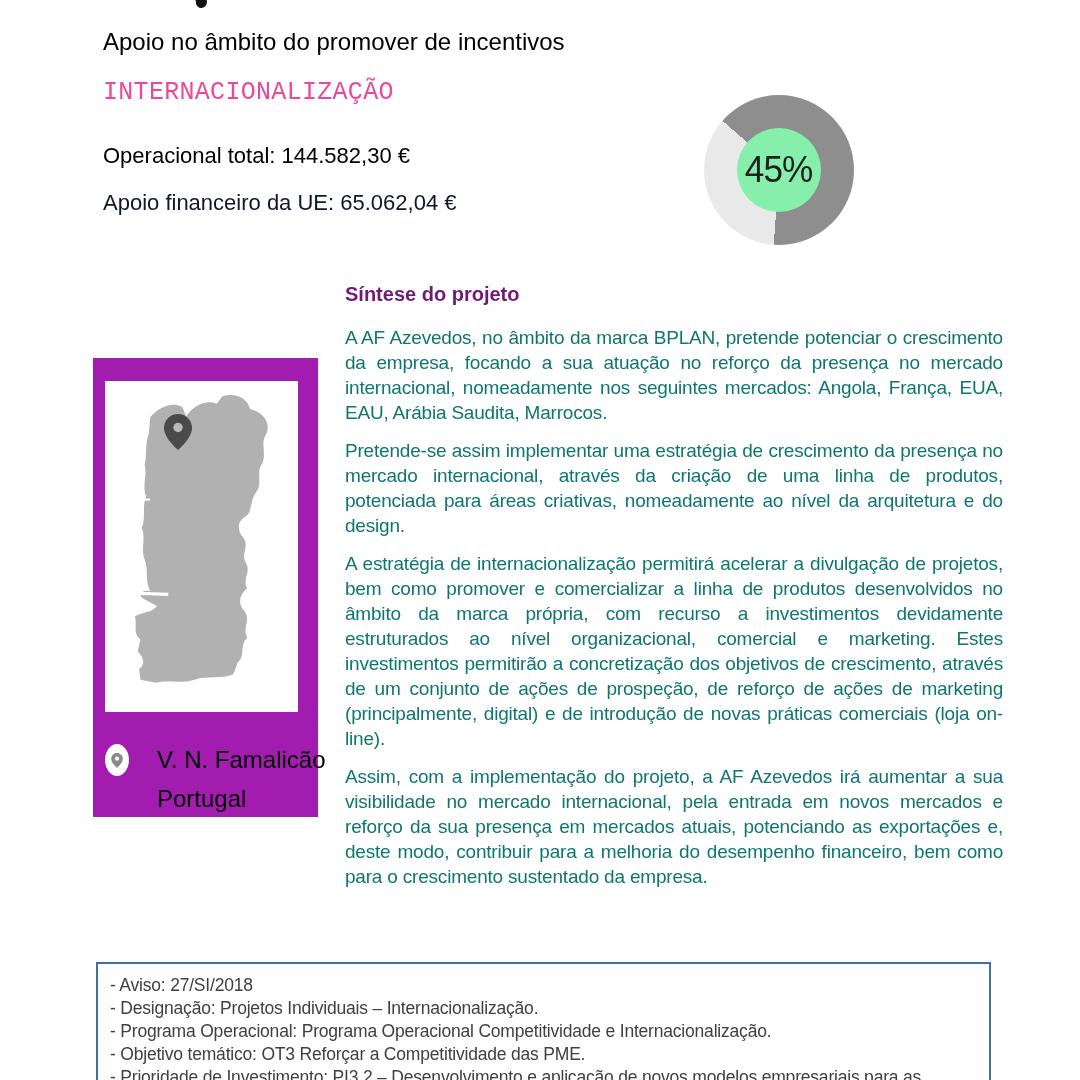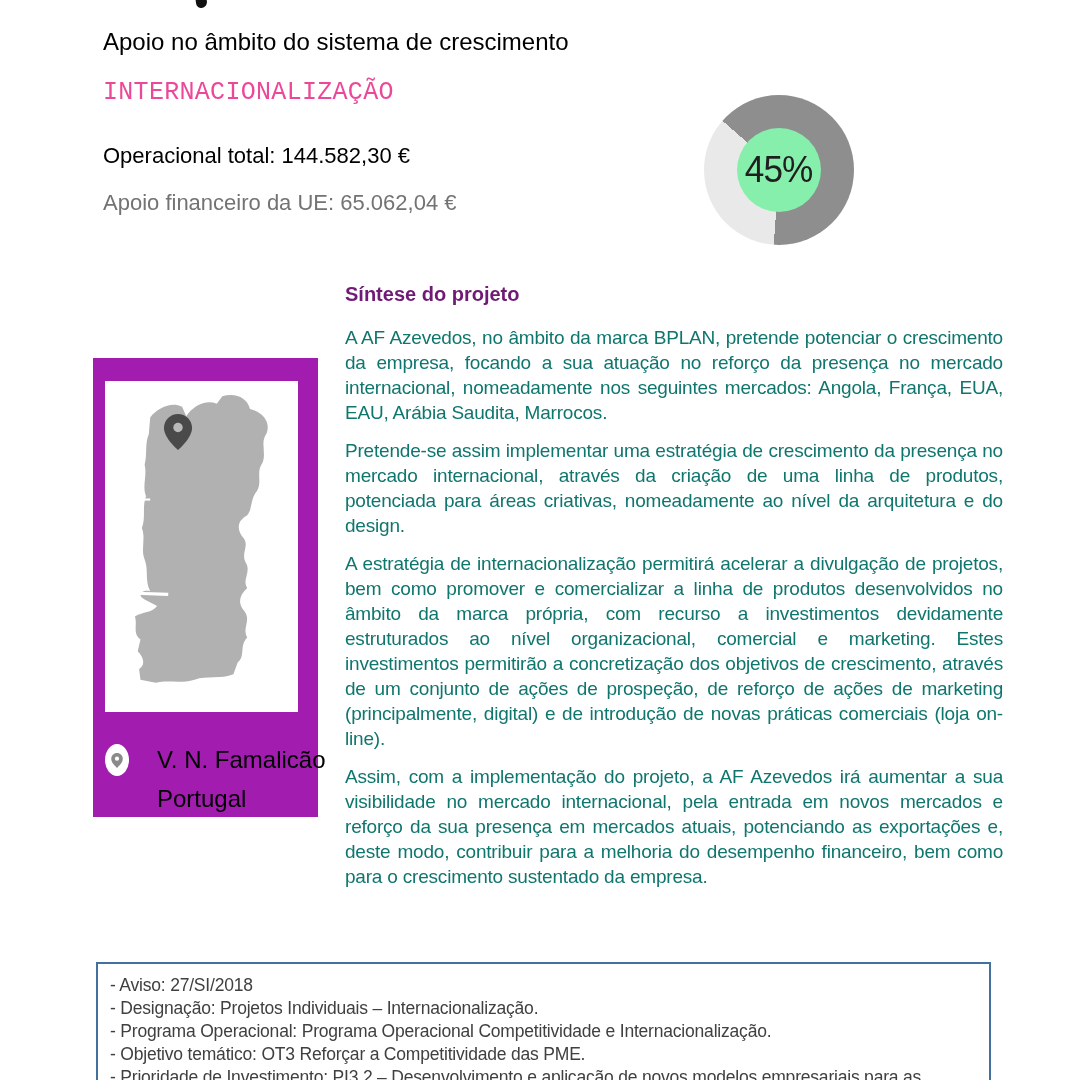--- a/index.html
+++ b/index.html
@@ -13,21 +13,21 @@
   
   .clipped-descender {
     position:absolute; left:196px; top:-3px; width:11px; height:11px;
     background:#111; border-radius:1px 1px 6px 5px; transform:rotate(-8deg);
   }
 
   
   .h-sub { position:absolute; left:103px; top:28px; font-size:24px; color:#000; white-space:nowrap; }
   .h-prog { position:absolute; left:103px; top:78px; font-size:25px; color:#ec4899; letter-spacing:0.3px; white-space:nowrap;font-family:Liberation Mono, monospace; }
   .fin-1 { position:absolute; left:103px; top:143px; font-size:22px; color:#000; white-space:nowrap; }
-  .fin-2 { position:absolute; left:103px; top:190px; font-size:22px; color:#737373; white-space:nowrap; }
+  .fin-2 { position:absolute; left:103px; top:190px; font-size:22px; color:#0f172a; white-space:nowrap; }
 
   
   .donut { position:absolute; left:704px; top:95px; width:150px; height:150px; }
   .donut-ring { position:absolute; inset:0; border-radius:50%; }
   .donut-hole {
     position:absolute; left:33px; top:33px; width:84px; height:84px;
     background:#86efac; border-radius:50%;
     display:flex; align-items:center; justify-content:center;
   }
   .donut-label { font-size:37px; color:#1f1f1f; letter-spacing:-1px; transform:scaleX(0.95); }
@@ -64,21 +64,21 @@
     letter-spacing:-0.2px; white-space:nowrap;
   }
 </style>
 </head>
 <body>
 
 <div class="page">
 
   <div class="clipped-descender"></div>
 
-  <div class="h-sub">Apoio no âmbito do sistema de crescimento</div>
+  <div class="h-sub">Apoio no âmbito do promover de incentivos</div>
   <div class="h-prog">INTERNACIONALIZAÇÃO</div>
 
   <div class="fin-1">Operacional total: 144.582,30 €</div>
   <div class="fin-2">Apoio financeiro da UE: 65.062,04 €</div>
 
   <div class="donut">
     <div class="donut-ring" id="donut-ring" style="background: conic-gradient(from -49deg, rgb(142, 142, 142) 0deg, rgb(142, 142, 142) 233deg, rgb(233, 233, 233) 233deg, rgb(233, 233, 233) 360deg);"></div>
     <div class="donut-hole">
       <span class="donut-label">45%</span>
     </div>

